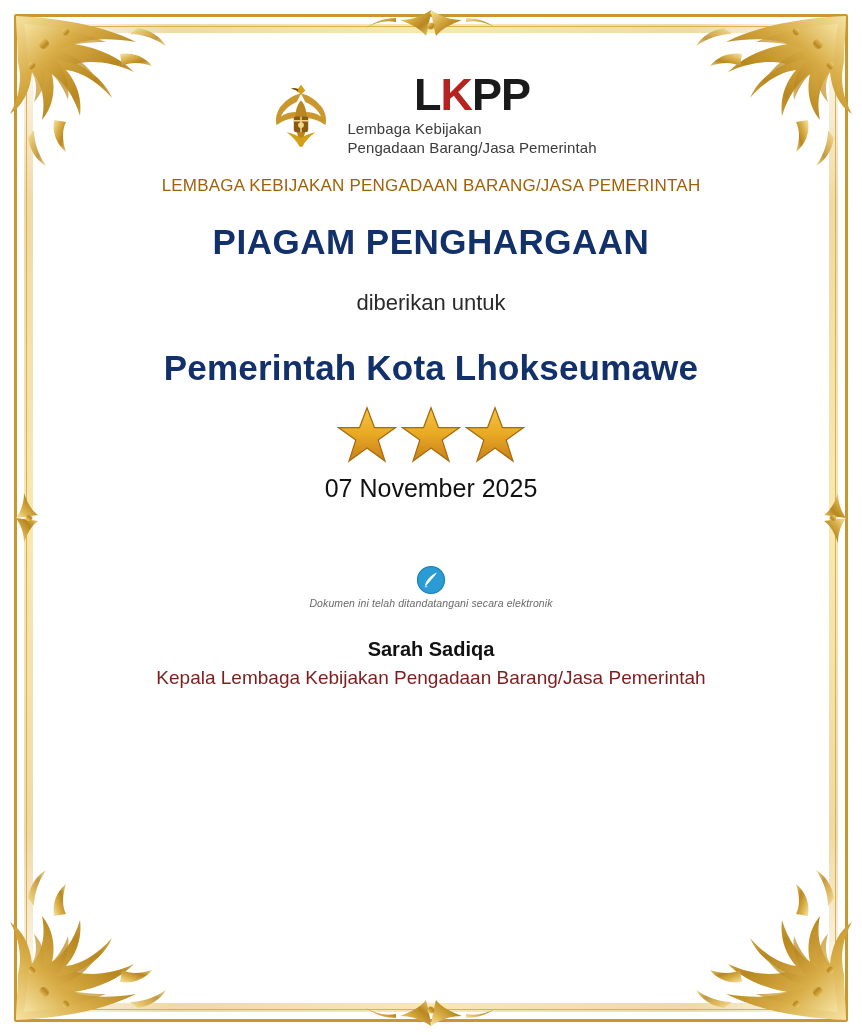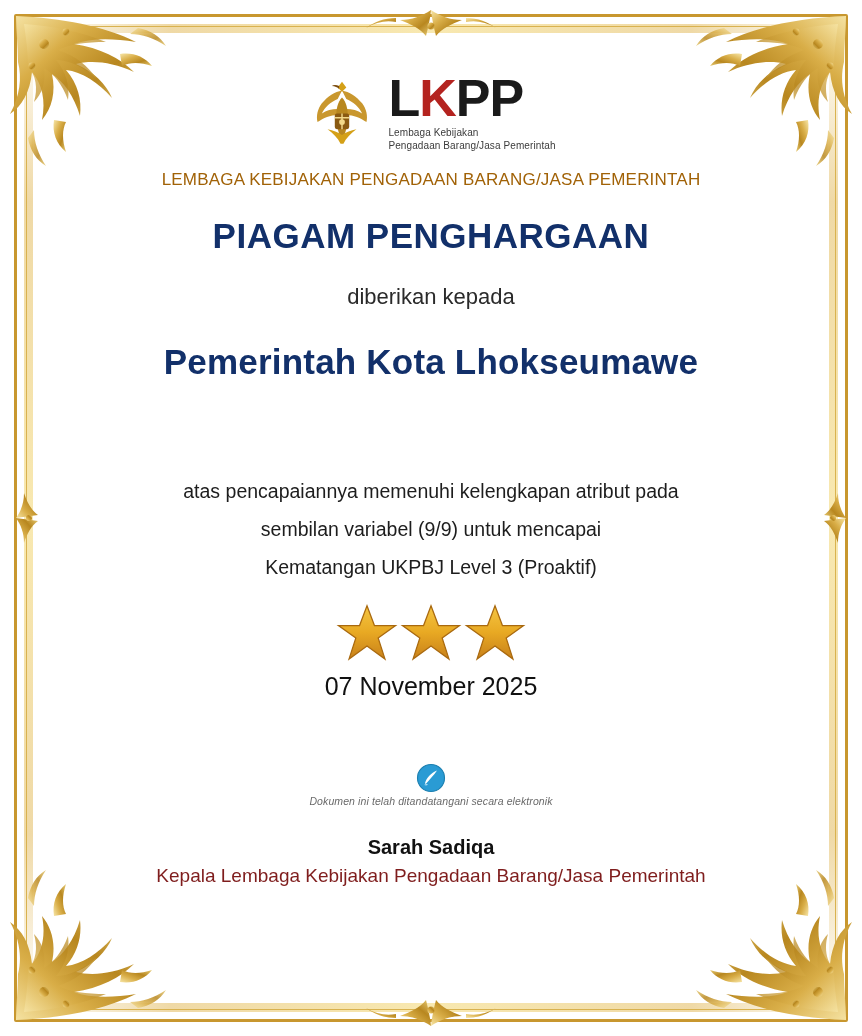--- a/index.html
+++ b/index.html
@@ -89,28 +89,29 @@
   .garuda {
     width: 72px;
     height: 72px;
     flex: 0 0 auto;
   }
   .logo-text {
     text-align: left;
     line-height: 1;
   }
   .logo-main {
-    font-size: 52px;
+    font-size: 45px;
     font-weight: bold;
     letter-spacing: -1px;
     color: #1a1a1a;
+    text-align: center;
   }
   .logo-main .k { color: #b4231f; }
   .logo-sub {
-    font-size: 10px;
+    font-size: 15px;
     color: #3b3b3b;
     line-height: 1.25;
     margin-top: 3px;
     letter-spacing: 0.1px;
   }
 
   .org-line {
     font-size: 17px;
     color: #a16207;
     letter-spacing: 0.2px;
@@ -313,29 +314,24 @@
           <div>Lembaga Kebijakan</div>
           <div>Pengadaan Barang/Jasa Pemerintah</div>
         </div>
       </div>
     </div>
 
     <div class="org-line">LEMBAGA KEBIJAKAN PENGADAAN BARANG/JASA PEMERINTAH</div>
 
     <div class="title">PIAGAM PENGHARGAAN</div>
 
-    <div class="given-to">diberikan kepada</div>
+    <div class="given-to">diberikan untuk</div>
 
     <div class="recipient">Pemerintah Kota Lhokseumawe</div>
 
-    <div class="reason">
-      <div>atas pencapaiannya memenuhi kelengkapan atribut pada</div>
-      <div>sembilan variabel (9/9) untuk mencapai</div>
-      <div>Kematangan UKPBJ Level 3 (Proaktif)</div>
-    </div>
 
     <div class="stars">
       <svg class="star-svg" viewBox="0 0 100 100">
         <defs>
           <linearGradient id="stargrad" x1="0" y1="0" x2="0" y2="1">
             <stop offset="0%" stop-color="#f5c542"></stop>
             <stop offset="50%" stop-color="#e8a923"></stop>
             <stop offset="100%" stop-color="#c8801a"></stop>
           </linearGradient>
         </defs>

